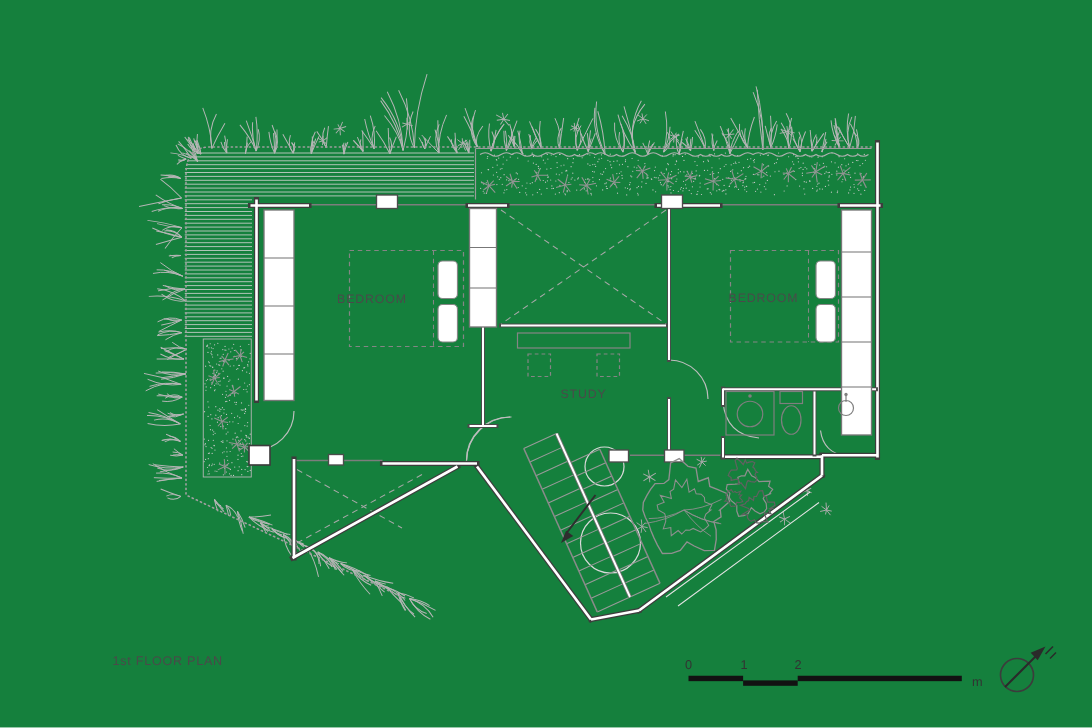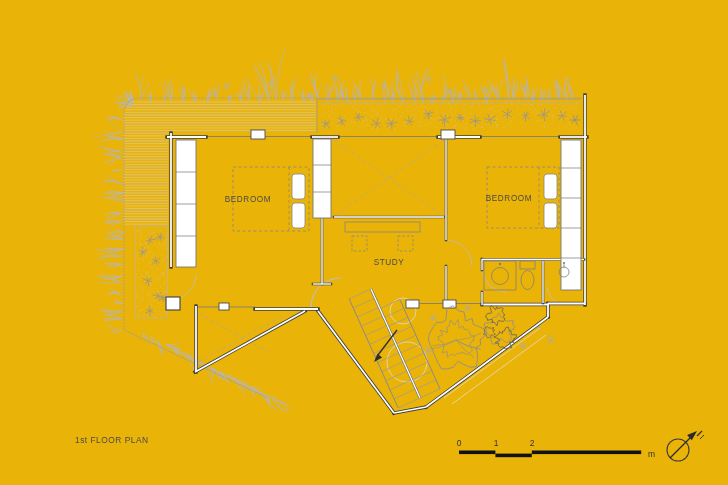--- a/index.html
+++ b/index.html
@@ -1,16 +1,16 @@
 <!DOCTYPE html>
 <html><head>
 <meta charset="utf-8">
 <style>
   html,body{margin:0;padding:0;background:#ffffff;}
-  .canvas{position:relative;width:728px;height:485px;background:#eab308;overflow:hidden;
+  .canvas{position:relative;width:728px;height:485px;background:#15803d;overflow:hidden;
           font-family:"Liberation Sans",sans-serif;}
   svg{display:block;}
   text{font-family:"Liberation Sans",sans-serif;}
 </style>
 </head>
 <body>
 
 <div class="canvas">
 <svg width="728" height="485" viewBox="0 0 728 485">
   <defs>

